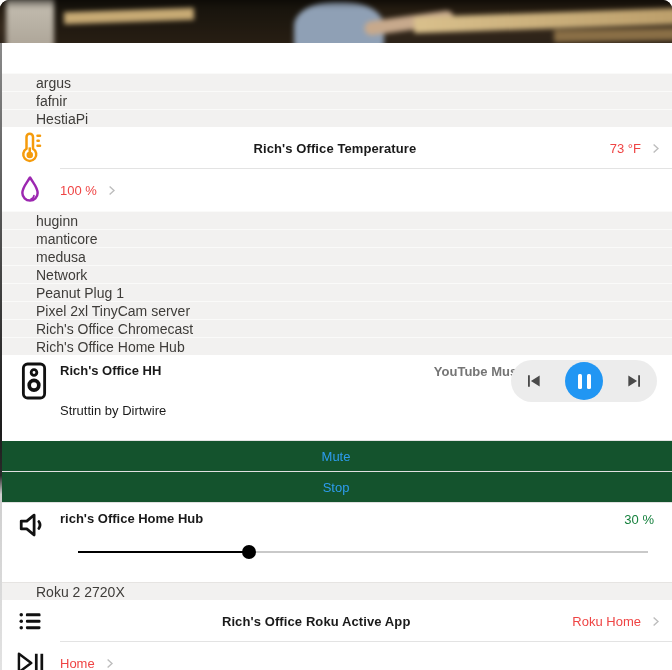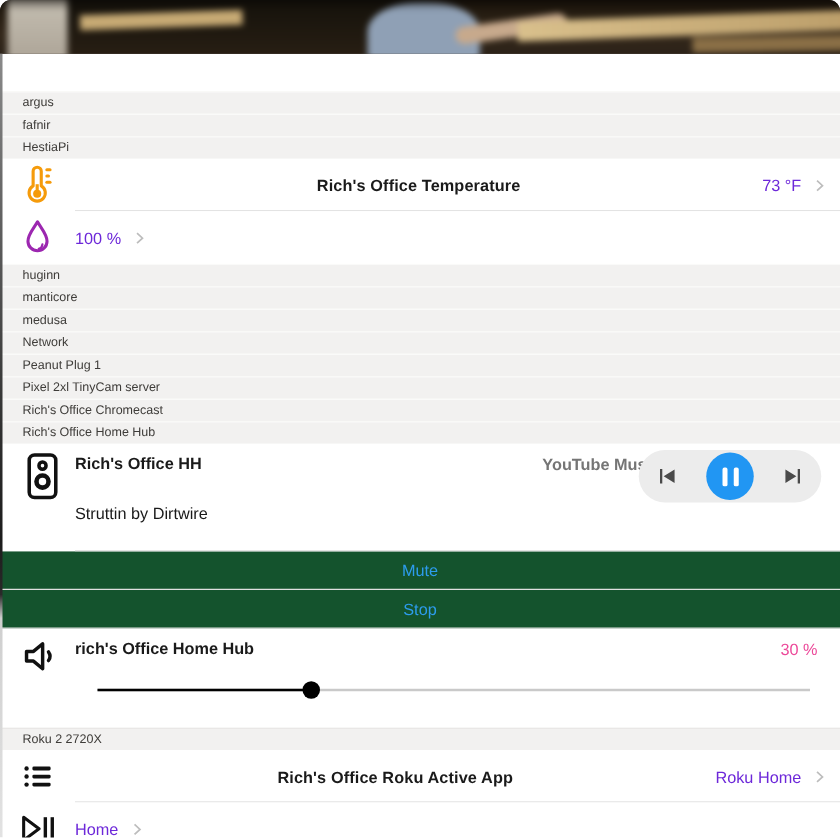--- a/index.html
+++ b/index.html
@@ -28,31 +28,31 @@
   
   .left-edge{
     position:absolute;left:0;top:43px;width:2px;height:627px;z-index:50;
     background:linear-gradient(180deg,#8a8a8a 0%,#5a5a5a 25%,#303030 48%,#1c1c1c 62%,#2a2a2a 69%,#cfcfcf 72%,#e2e2e2 100%);
   }
   
   .gap{height:30px;background:#fff;}
   .device-row{
     height:18px;box-sizing:border-box;display:flex;align-items:center;
     background:#f2f1f0;border-top:1px solid #fafaf9;
-    padding-left:18px;font-size:10px;color:#3e3c39;cursor:pointer;
+    padding-left:36px;font-size:14px;color:#3e3c39;cursor:pointer;
   }
   .entity-row{
     position:relative;height:42px;background:#fff;display:flex;align-items:center;cursor:pointer;text-align:center;
   }
   .entity-row.sep::after{
     content:"";position:absolute;left:60px;right:0;bottom:0;height:1px;background:#e3e3e3;
   }
   .icon-cell{width:60px;display:flex;justify-content:center;align-items:center;flex:none;}
   .entity-title{flex:1;font-weight:bold;font-size:13px;color:#1a1a1a;letter-spacing:.1px;}
-  .entity-value{font-size:13px;color:#6d28d9;margin-right:7px;}
+  .entity-value{font-size:13px;color:#ef4444;margin-right:7px;}
   .chev{flex:none;margin-right:9px;display:flex;align-items:center;}
   
   .media-block{position:relative;height:86px;background:#fff;}
   .media-block::after{content:"";position:absolute;left:60px;right:0;bottom:0;height:1px;background:#e3e3e3;}
   .media-icon{position:absolute;left:17px;top:6px;}
   .media-title{position:absolute;left:60px;top:8px;font-weight:bold;font-size:13px;color:#1a1a1a;}
   .media-app{position:absolute;right:144px;top:9px;font-size:13px;color:#757575;font-weight:bold;}
   .media-pill{
     position:absolute;right:15px;top:5px;width:146px;height:42px;border-radius:21px;
     background:#ececec;display:flex;align-items:center;justify-content:space-between;
@@ -68,21 +68,21 @@
   
   .link-row{
     height:31px;box-sizing:border-box;border-bottom:1px solid #e0e0e0;background:#14532d;
     display:flex;align-items:center;justify-content:center;
     font-size:13px;color:#2d9ced;cursor:pointer;
   }
   
   .volume-block{position:relative;height:79px;background:#fff;}
   .vol-icon{position:absolute;left:15px;top:5px;}
   .vol-title{position:absolute;left:60px;top:8px;font-weight:bold;font-size:13px;color:#1a1a1a;}
-  .vol-value{position:absolute;right:18px;top:9px;font-size:13px;color:#ec4899;margin-left:32px;}
+  .vol-value{position:absolute;right:18px;top:9px;font-size:13px;color:#15803d;margin-left:32px;}
   .slider{position:absolute;left:78px;right:24px;top:42px;height:14px;cursor:pointer;}
   .slider-rail{position:absolute;left:0;right:0;top:6px;height:2px;background:#c9c9c9;}
   .slider-fill{position:absolute;left:0;top:6px;height:2px;background:#000;width:30%;}
   .slider-thumb{
     position:absolute;top:0;left:30%;width:14px;height:14px;margin-left:-7px;
     border-radius:50%;background:#000;cursor:grab;
   }
   svg{display:block;}
 </style>
 </head>

